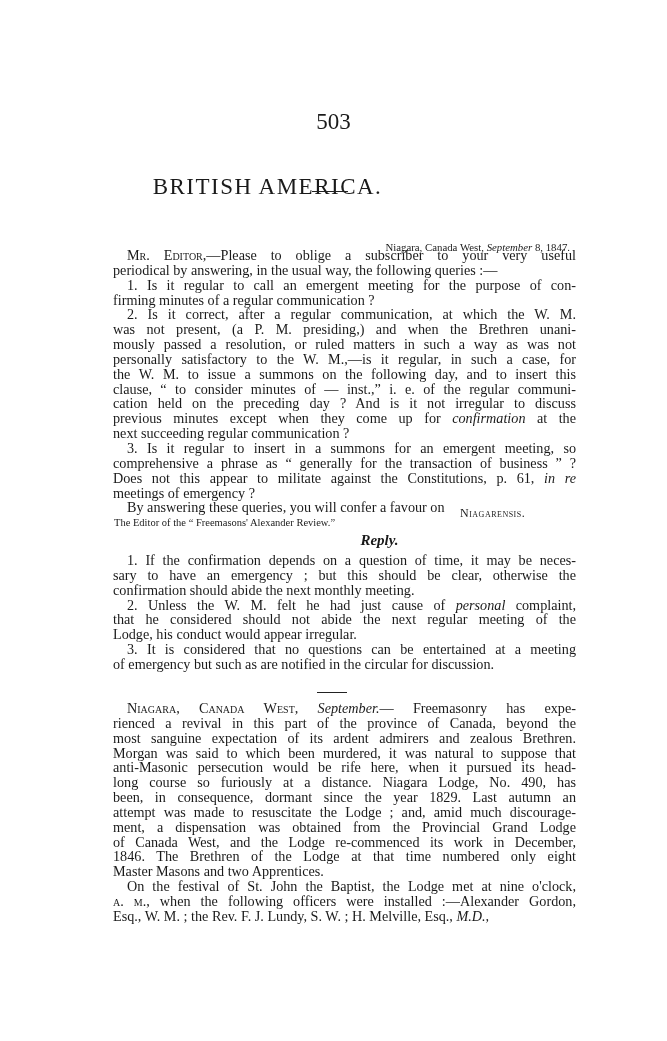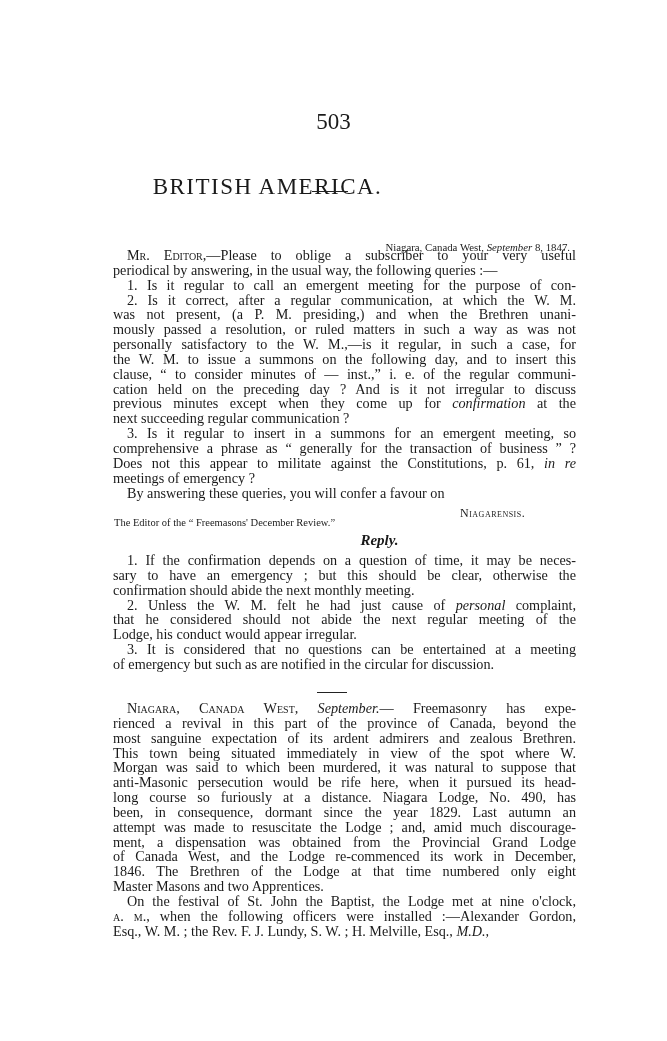--- a/index.html
+++ b/index.html
@@ -35,57 +35,57 @@
   <div class="pagenum">503</div>
   <div class="title">BRITISH AMERICA.</div>
   <div class="rule r1"></div>
 
   <div class="dateline"><span>Niagara, Canada West, </span><span class="it">September</span><span> 8, 1847.</span></div>
 
   <div class="block" id="letter-block" style="top:248px;">
       <div class="line ind"><span class="sc">Mr. Editor,</span><span>—Please to oblige a subscriber to your very useful</span></div>
       <div class="line last"><span>periodical by answering, in the usual way, the following queries :—</span></div>
       <div class="line ind"><span>1. Is it regular to call an emergent meeting for the purpose of con-</span></div>
+      <div class="line last"><span>firming minutes of a regular communication ?</span></div>
       <div class="line ind"><span>2. Is it correct, after a regular communication, at which the W. M.</span></div>
       <div class="line"><span>was not present, (a P. M. presiding,) and when the Brethren unani-</span></div>
       <div class="line"><span>mously passed a resolution, or ruled matters in such a way as was not</span></div>
       <div class="line"><span>personally satisfactory to the W. M.,—is it regular, in such a case, for</span></div>
       <div class="line"><span>the W. M. to issue a summons on the following day, and to insert this</span></div>
       <div class="line"><span>clause, “ to consider minutes of — inst.,” i. e. of the regular communi-</span></div>
       <div class="line"><span>cation held on the preceding day ?  And is it not irregular to discuss</span></div>
       <div class="line"><span>previous minutes except when they come up for </span><span class="it">confirmation</span><span> at the</span></div>
       <div class="line last"><span>next succeeding regular communication ?</span></div>
       <div class="line ind"><span>3. Is it regular to insert in a summons for an emergent meeting, so</span></div>
       <div class="line"><span>comprehensive a phrase as “ generally for the transaction of business ” ?</span></div>
       <div class="line"><span>Does not this appear to militate against the Constitutions, p. 61, </span><span class="it">in re</span></div>
       <div class="line last"><span>meetings of emergency ?</span></div>
       <div class="line ind last"><span>By answering these queries, you will confer a favour on</span></div>
     </div>
 
   <div class="sig">Niagarensis.</div>
-  <div class="addr">The Editor of the “ Freemasons' December Review.”</div>
+  <div class="addr">The Editor of the “ Freemasons' Alexander Review.”</div>
 
   <div class="reply">Reply.</div>
   <div class="block" id="reply-block" style="top:553px;">
       <div class="line ind"><span>1. If the confirmation depends on a question of time, it may be neces-</span></div>
       <div class="line"><span>sary to have an emergency ; but this should be clear, otherwise the</span></div>
       <div class="line last"><span>confirmation should abide the next monthly meeting.</span></div>
       <div class="line ind"><span>2. Unless the W. M. felt he had just cause of </span><span class="it">personal</span><span> complaint,</span></div>
       <div class="line"><span>that he considered should not abide the next regular meeting of the</span></div>
       <div class="line last"><span>Lodge, his conduct would appear irregular.</span></div>
       <div class="line ind"><span>3. It is considered that no questions can be entertained at a meeting</span></div>
       <div class="line last"><span>of emergency but such as are notified in the circular for discussion.</span></div>
     </div>
 
   <div class="rule r2"></div>
   <div class="block" id="news-block" style="top:701px;">
       <div class="line ind"><span class="sc">Niagara, Canada West, </span><span class="it">September.</span><span>— Freemasonry has expe-</span></div>
       <div class="line"><span>rienced a revival in this part of the province of Canada, beyond the</span></div>
       <div class="line"><span>most sanguine expectation of its ardent admirers and zealous Brethren.</span></div>
-      <div class="line"><span>This town being situated immediately in view of the spot where W.</span></div>
       <div class="line"><span>Morgan was said to which been murdered, it was natural to suppose that</span></div>
       <div class="line"><span>anti-Masonic persecution would be rife here, when it pursued its head-</span></div>
       <div class="line"><span>long course so furiously at a distance.  Niagara Lodge, No. 490, has</span></div>
       <div class="line"><span>been, in consequence, dormant since the year 1829.  Last autumn an</span></div>
       <div class="line"><span>attempt was made to resuscitate the Lodge ; and, amid much discourage-</span></div>
       <div class="line"><span>ment, a dispensation was obtained from the Provincial Grand Lodge</span></div>
       <div class="line"><span>of Canada West, and the Lodge re-commenced its work in December,</span></div>
       <div class="line"><span>1846.  The Brethren of the Lodge at that time numbered only eight</span></div>
       <div class="line last"><span>Master Masons and two Apprentices.</span></div>
       <div class="line ind"><span>On the festival of St. John the Baptist, the Lodge met at nine o'clock,</span></div>

